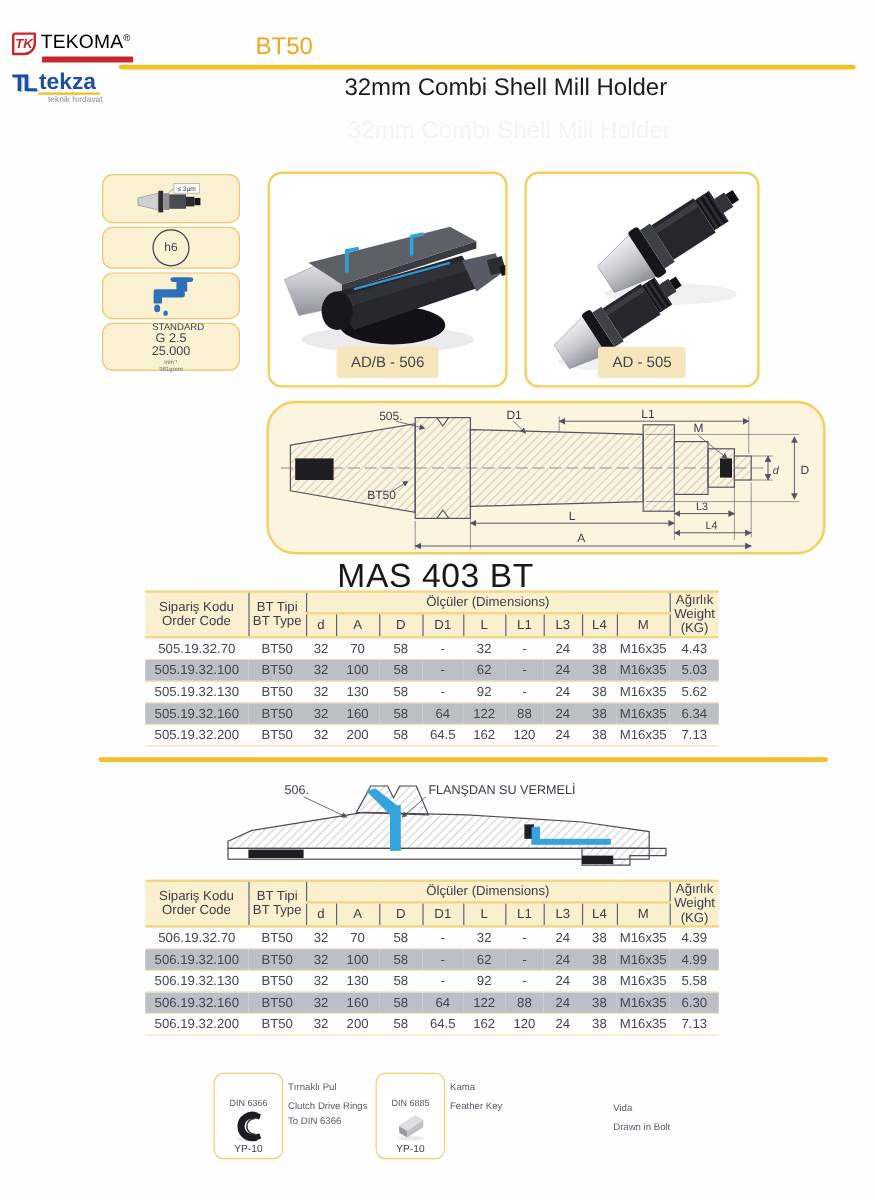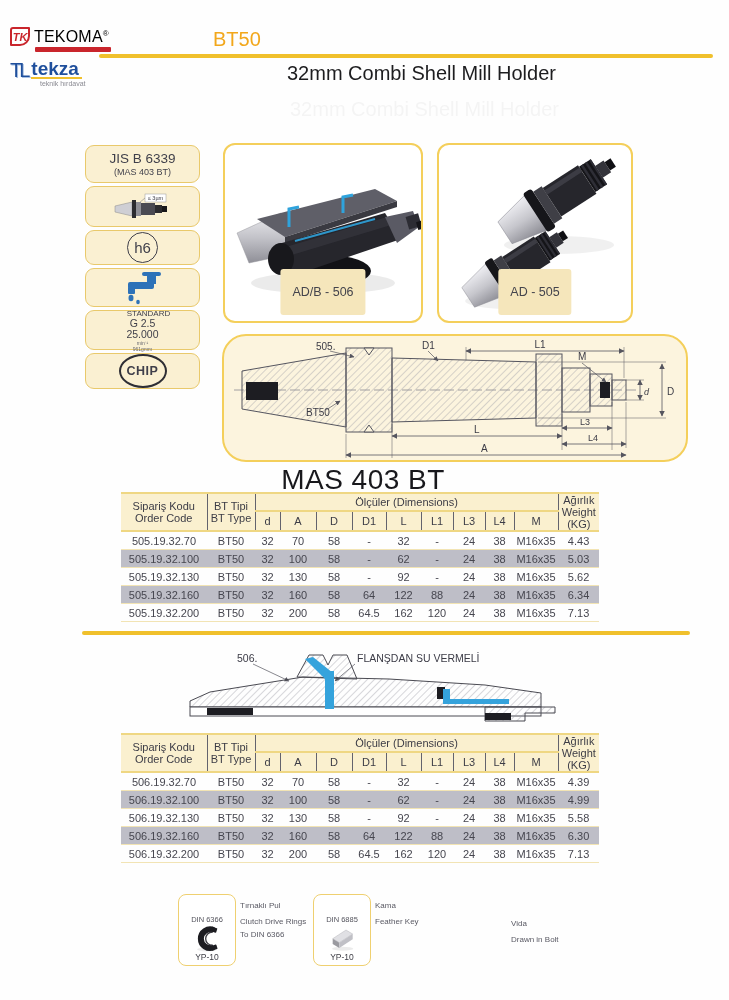--- a/index.html
+++ b/index.html
@@ -8,44 +8,44 @@
 
   
   .tekoma{left:10px;top:27px;}
   .tk-row{display:flex;align-items:center;gap:4px;}
   .tk-icon{width:20px;height:19px;border:2px solid #C9252C;border-radius:3px 1px 10px 1px;color:#C9252C;font-weight:bold;font-size:11px;display:flex;align-items:center;justify-content:center;font-style:italic;box-sizing:border-box;}
   .tekoma-name{font-size:16px;font-weight:normal;color:#000000;letter-spacing:.2px;}
   .tekoma-name sup{font-size:8px;}
   .tekoma-bar{margin:1px 0 0 25px;width:76px;height:5px;background:#C9252C;border-radius:1px;}
   .tekza{left:10px;top:60px;}
   .tz-row{display:flex;align-items:flex-end;gap:4px;}
-  .tl-icon{font-weight:400;font-size:20px;color:#1F4F9C;letter-spacing:-3px;line-height:18px;text-shadow:1px 1px 0 #a9c0e2;}
+  .tl-icon{font-weight:700;font-size:20px;color:#1F4F9C;letter-spacing:-3px;line-height:18px;text-shadow:1px 1px 0 #a9c0e2;}
   .tekza-name{font-size:19px;font-weight:800;color:#1F4F9C;line-height:17px;border-bottom:2px solid #F0C02C;padding-right:3px;}
   .tekza-tag{margin-left:30px;font-size:7px;color:#8a8a92;margin-top:1px;}
   .code-bt50{left:213px;top:28px;font-size:20px;color:#F2A71B;}
   .title-tr{left:266px;top:28px;font-size:20px;color:#1d1d1f;}
   .hline{left:99px;top:54px;width:614px;height:4px;background:#F0C02C;border-radius:2px;}
   .title-en{left:287px;top:62px;font-size:20px;color:#1d1d1f;}
   .wm{left:290px;top:98px;font-size:20px;color:rgba(110,110,115,0.07);}
 
   
   .badges{left:85px;top:145px;width:115px;display:flex;flex-direction:column;gap:3px;}
   .badge{background:#FAF0D2;border:1.5px solid #E9C96B;border-radius:9px;display:flex;flex-direction:column;align-items:center;justify-content:center;color:#3f3f4a;box-sizing:border-box;text-align:center;}
   .b1{height:38px;} .b2{height:33px;} .b3{height:41px;} .b4{height:35px;} .b5{height:39px;} .b6{height:40px;} .b7{height:36px;}
   .b1 .l1{font-size:13.5px;} .b1 .l2{font-size:9px;margin-top:1px;}
   .b2{font-size:14.5px;}
-  .h6c{width:29px;height:29px;border:1.5px solid #3f3f4a;border-radius:50%;display:flex;align-items:center;justify-content:center;font-size:15px;background:transparent;}
+  .h6c{width:29px;height:29px;border:1.5px solid #3f3f4a;border-radius:50%;display:flex;align-items:center;justify-content:center;font-size:10px;background:transparent;}
   .b6 .s1{font-size:8px;line-height:9px;margin-left:12px;} .b6 .s2{font-size:10.5px;line-height:11px;} .b6 .s3{font-size:5px;line-height:6px;color:#6a6a72;}
   .chipc{width:44px;height:31px;border:2px solid #2e2e34;border-radius:50%;display:flex;align-items:center;justify-content:center;font-size:12.5px;font-weight:600;letter-spacing:.5px;}
 
   
   .panel{position:absolute;border:2px solid #F4CF5B;border-radius:12px;background:#fff;box-sizing:border-box;}
   .p1{left:223px;top:143px;width:200px;height:180px;}
   .p2{left:437px;top:143px;width:196px;height:180px;}
-  .panel-label{position:absolute;bottom:6px;left:50%;transform:translateX(-50%);background:#F5E6BB;border-radius:3px;padding:16px 12px;font-size:12.5px;color:#44444c;white-space:nowrap;}
+  .panel-label{position:absolute;bottom:6px;left:50%;transform:translateX(-50%);background:#F5E6BB;border-radius:3px;padding:6px 12px;font-size:12.5px;color:#44444c;white-space:nowrap;}
 
   
   .dpanel{left:222px;top:334px;width:466px;height:128px;background:#FCF4DE;border:2px solid #F4CF5B;border-radius:24px;box-sizing:border-box;}
   .mas{left:238px;top:464px;width:250px;text-align:center;font-size:28px;font-weight:500;color:#18181c;letter-spacing:.5px;}
 
   
   .tbl{position:absolute;border-collapse:collapse;table-layout:fixed;width:478px;font-size:11px;color:#46464f;}
   .t1{left:121px;top:492px;} .t2{left:121px;top:733px;}
   .tbl thead th{background:#FAF0CF;border-top:2px solid #EFD783;border-bottom:2px solid #EFD783;font-weight:400;padding:0;color:#3c3c46;}
   .tbl th.bt,.tbl th.weight{border-left:1px solid #63636d;}
@@ -88,24 +88,20 @@
     </div>
     <div class="tekza-tag">teknik hırdavat</div>
   </div>
 
   <div class="abs code-bt50">BT50</div>
   <div class="abs hline"></div>
   <div class="abs title-en">32mm Combi Shell Mill Holder</div>
   <div class="abs wm">32mm Combi Shell Mill Holder</div>
 
   <div class="abs badges">
-    <div class="badge b1">
-      <div class="l1">JIS B 6339</div>
-      <div class="l2">(MAS 403 BT)</div>
-    </div>
     <div class="badge b3">
       <svg width="62" height="28" viewBox="0 0 62 28">
         <rect x="33" y="1" width="21" height="8" fill="#fff" stroke="#999" stroke-width="0.5"></rect>
         <text x="43.5" y="7.2" font-size="5.5" text-anchor="middle">≤ 3µm</text>
         <line x1="33" y1="5" x2="27" y2="10" stroke="#888" stroke-width="0.6"></line>
         <polygon points="3,13 20,9 20,23 3,19" fill="#cfcfd4" stroke="#888" stroke-width="0.5"></polygon>
         <rect x="20" y="7" width="4" height="18" fill="#2b2b2f"></rect>
         <rect x="24" y="9" width="5" height="14" fill="#8f8f96"></rect>
         <rect x="29" y="10" width="14" height="12" fill="#4a4a52"></rect>
         <rect x="43" y="12" width="7" height="8" fill="#2b2b2f"></rect>
@@ -127,25 +123,20 @@
         <ellipse cx="11" cy="27" rx="2.5" ry="3.2" fill="#2D72B8"></ellipse>
         <ellipse cx="18" cy="31" rx="1.8" ry="2.3" fill="#2D72B8"></ellipse>
       </svg>
     </div>
     <div class="badge b6">
       <div class="s1">STANDARD</div>
       <div class="s2">G 2.5</div>
       <div class="s2">25.000</div>
       <div class="s3">min⁻¹</div>
       <div class="s3">961gmm</div>
-    </div>
-    <div class="badge b7">
-      <div class="chipc">
-          <span>CHIP</span>
-        </div>
     </div>
   </div>
 
   <div class="panel p1">
     <svg width="196" height="176" viewBox="0 0 196 176">
       <defs>
         <linearGradient id="g1" x1="0" y1="0" x2="0" y2="1">
           <stop offset="0" stop-color="#ececf0"></stop>
             <stop offset="0.5" stop-color="#c2c2c8"></stop>
             <stop offset="1" stop-color="#8f8f97"></stop>

